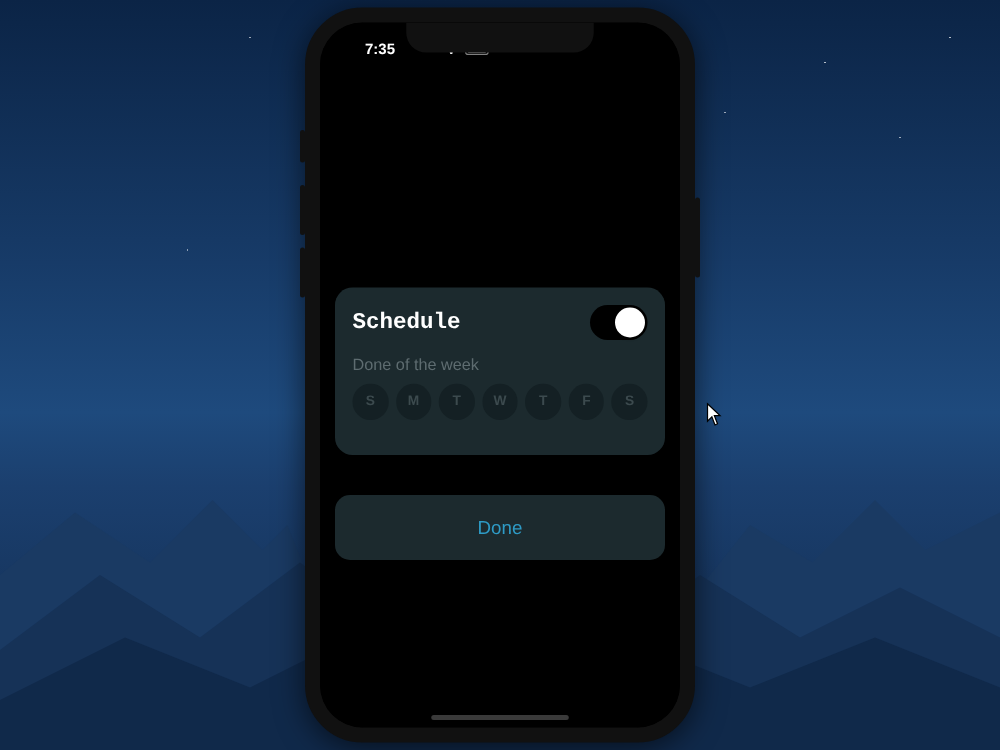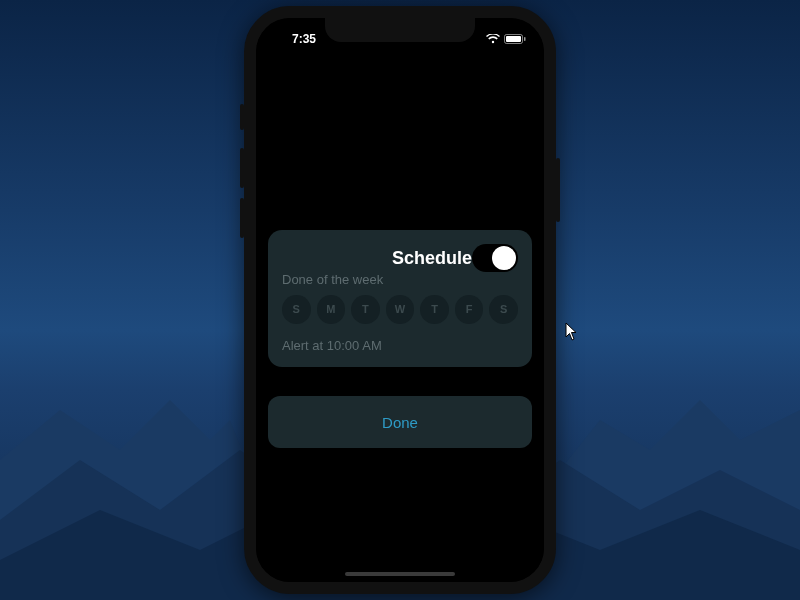--- a/index.html
+++ b/index.html
@@ -87,21 +87,21 @@
   
   .statusbar {
     position: absolute;
     top: 0; left: 0; right: 0;
     height: 30px;
     color: #fff;
     font-size: 12px;
     font-weight: 600;
     display: flex;
     align-items: center;
-    justify-content: space-between;
+    justify-content: flex-start;
     padding: 6px 18px 0 18px;
     z-index: 4;
   }
   .status-left  { width: 60px; text-align: center; }
   .status-right { width: 60px; display: flex; justify-content: flex-end; align-items: center; gap: 4px; }
   .wifi-icon svg, .battery-icon svg { display: block; }
 
   
   .card {
     position: absolute;
@@ -109,21 +109,23 @@
     right: 12px;
     top: 212px;
     background: #1c2a2e;
     border-radius: 14px;
     padding: 14px 14px 14px 14px;
     color: #5e6c70;
   }
   .card-header {
     display: flex;
     align-items: center;
-    justify-content: flex-end;
+    justify-content: space-between;
+    margin-bottom: 12px;
+    font-family: Liberation Mono, monospace;
   }
   .card-title {
     color: #fff;
     font-size: 18px;
     font-weight: 700;
   }
 
   
   .switch {
     width: 46px;
@@ -260,21 +262,20 @@
       <div class="day-row">
         <div class="day">S</div>
         <div class="day">M</div>
         <div class="day">T</div>
         <div class="day">W</div>
         <div class="day">T</div>
         <div class="day">F</div>
         <div class="day">S</div>
       </div>
 
-      <div class="alert-row">Alert at 10:00 AM</div>
     </div>
 
     <div class="done-btn">
       <span>Done</span>
     </div>
 
     <div class="home-indicator"></div>
   </div>
 </div>
 

